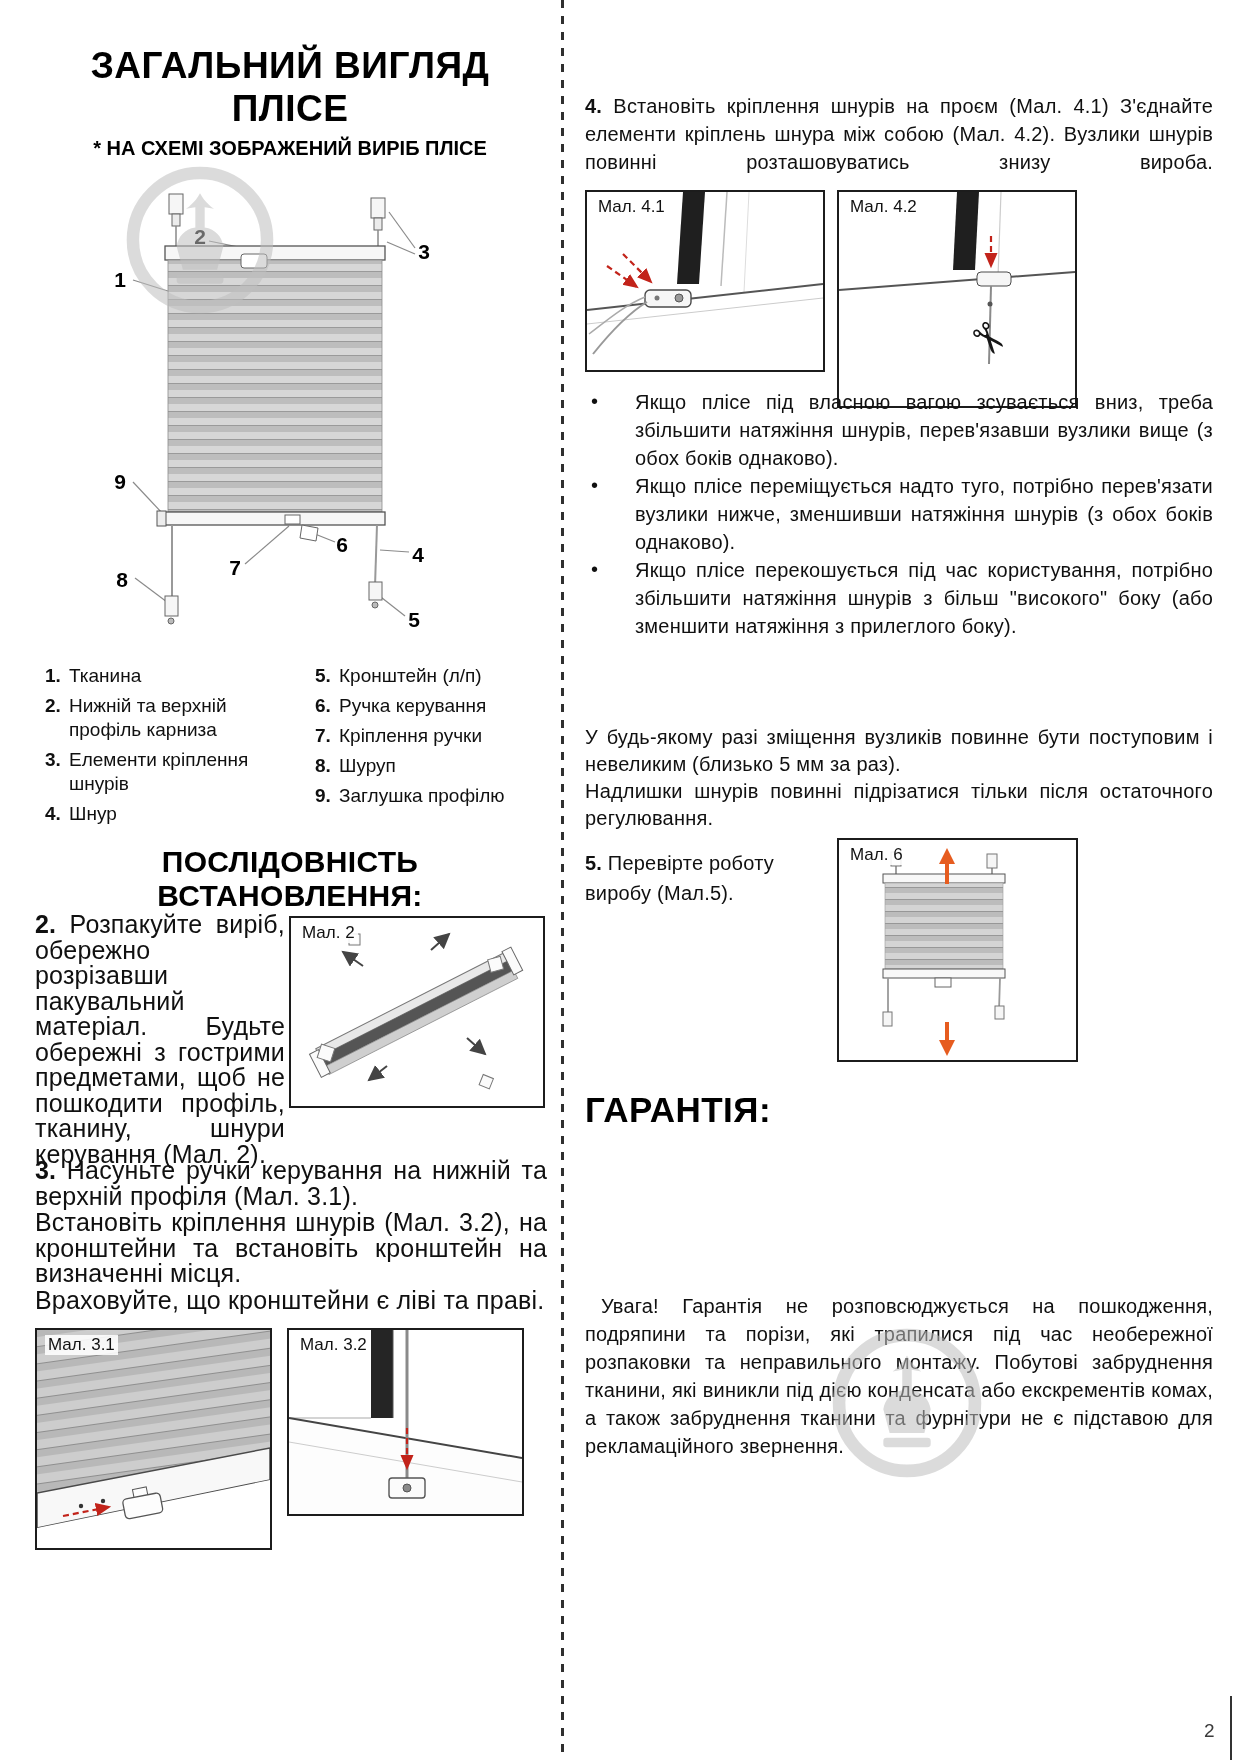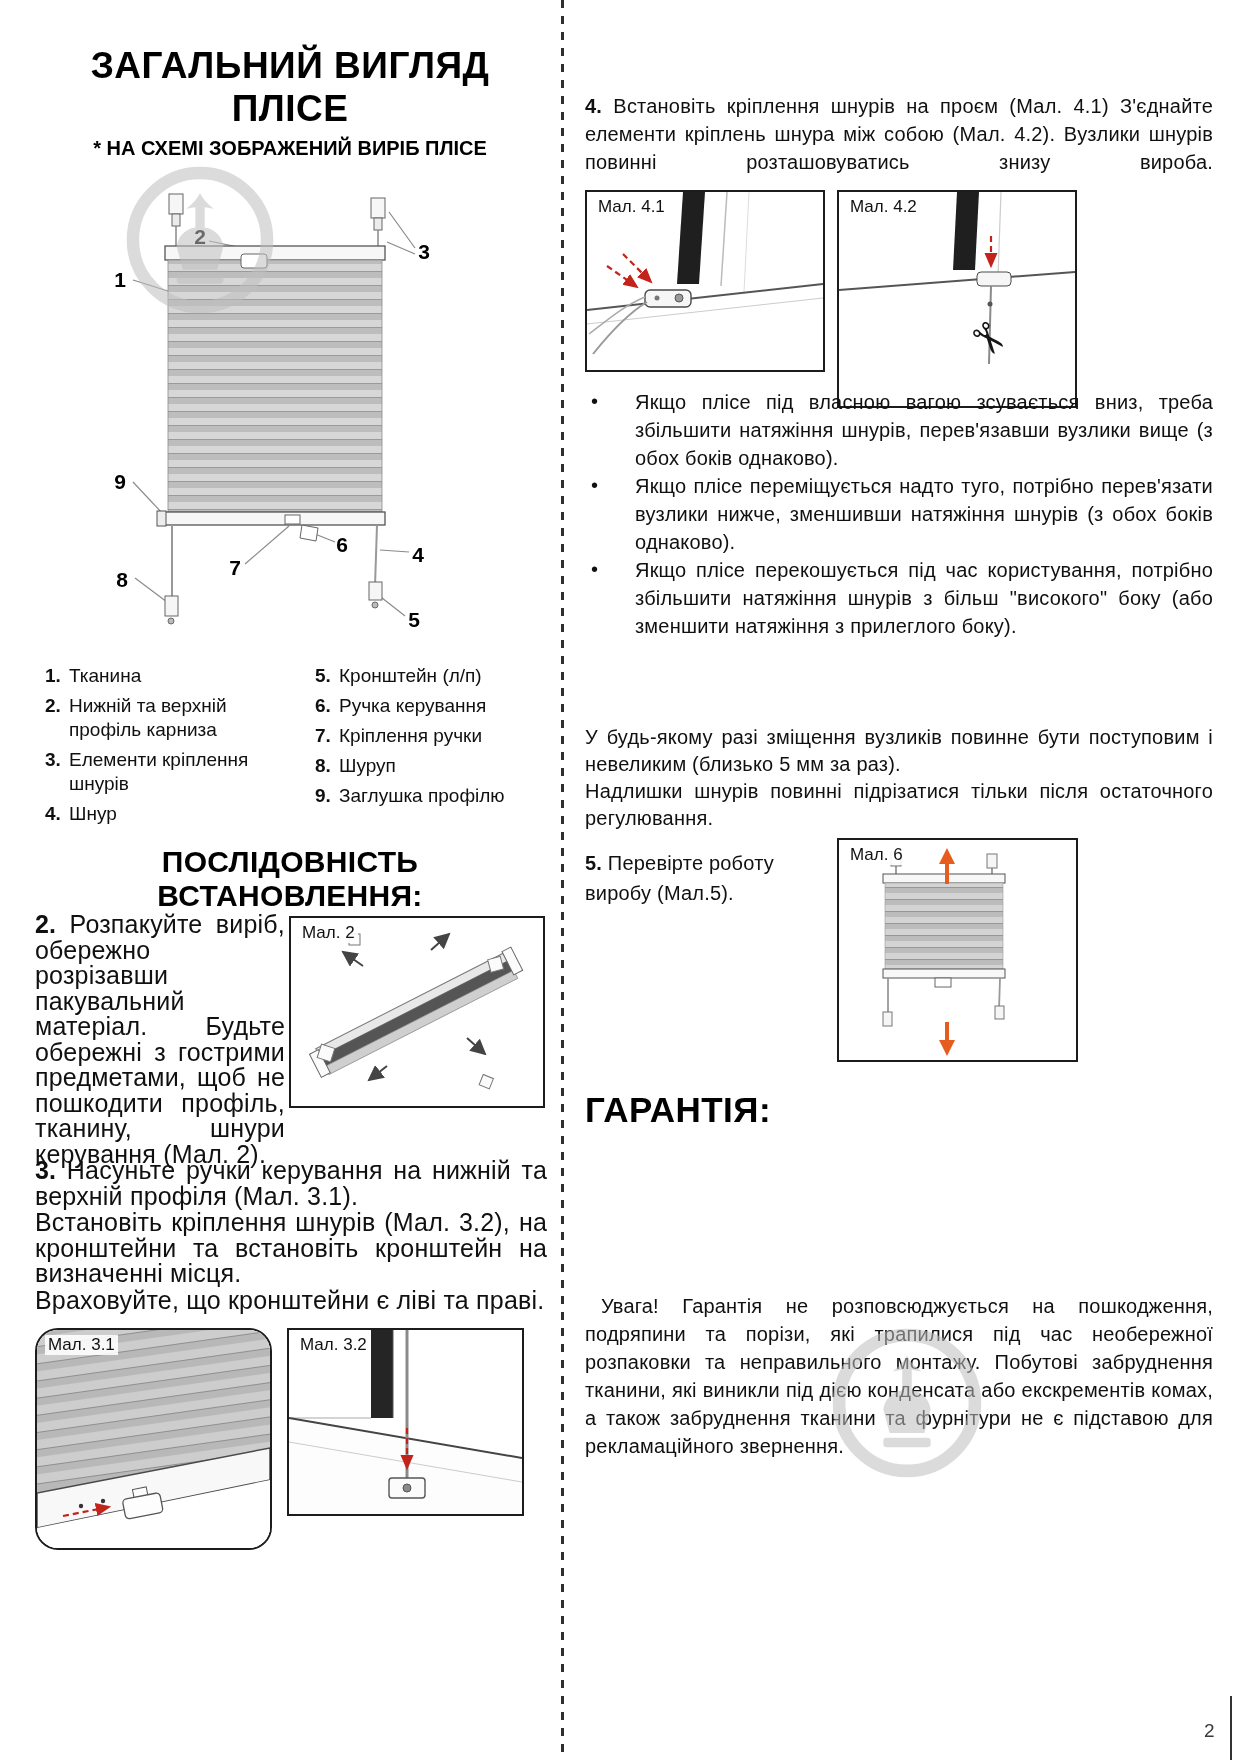--- a/index.html
+++ b/index.html
@@ -159,21 +159,21 @@
 
   <div class="abs body-text" style="left:35px;top:1158px;width:512px;">
     <div class="p-gap">
       <span class="num">3.</span>
       <span>Насуньте ручки керування на нижній та верхній профіля (Мал. 3.1).</span>
     </div>
     <div class="p-gap">Встановіть кріплення шнурів (Мал. 3.2), на кронштейни та встановіть кронштейн на визначенні місця.</div>
     <div>Враховуйте, що кронштейни є ліві та праві.</div>
   </div>
 
-  <div class="figbox" style="left:35px;top:1328px;width:237px;height:222px;border-radius:23px;">
+  <div class="figbox" style="left:35px;top:1328px;width:237px;height:222px;">
     <div class="figlabel">Мал. 3.1</div>
     <svg width="233" height="218" viewBox="0 0 233 218">
       <defs>
         <pattern id="pl31" width="10" height="17" patternUnits="userSpaceOnUse" patternTransform="rotate(-8)">
           <rect width="10" height="17" fill="#cdcdcd"></rect>
           <rect width="10" height="7" fill="#b8b8b8"></rect>
           <rect y="16" width="10" height="1" fill="#8f8f8f"></rect>
         </pattern>
         <marker id="rah31" markerWidth="8" markerHeight="8" refX="6" refY="3" orient="auto">
             <path d="M0,0 L7,3 L0,6 z" fill="#c2231a"></path>

